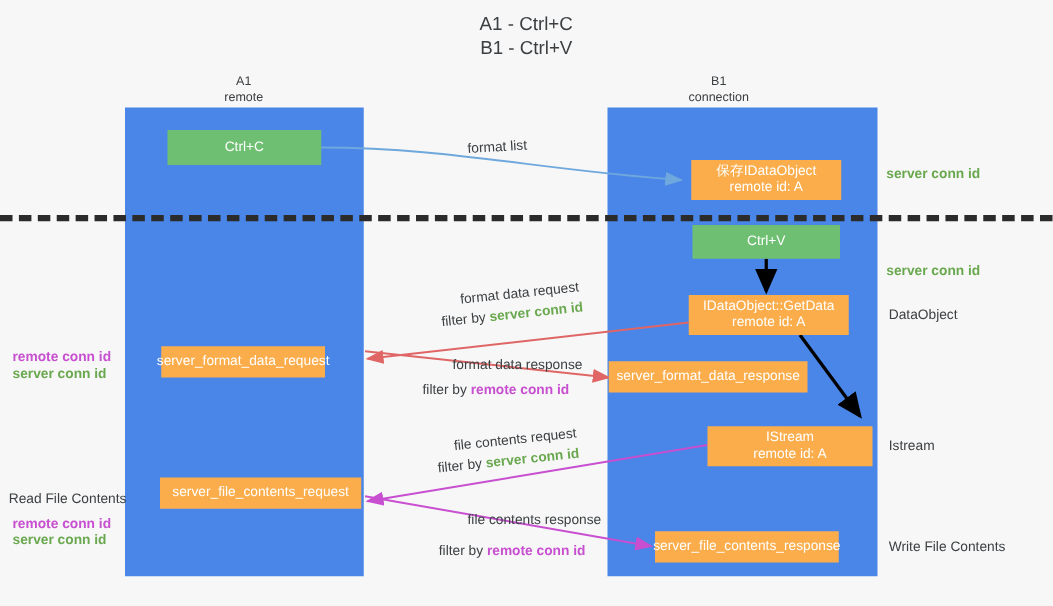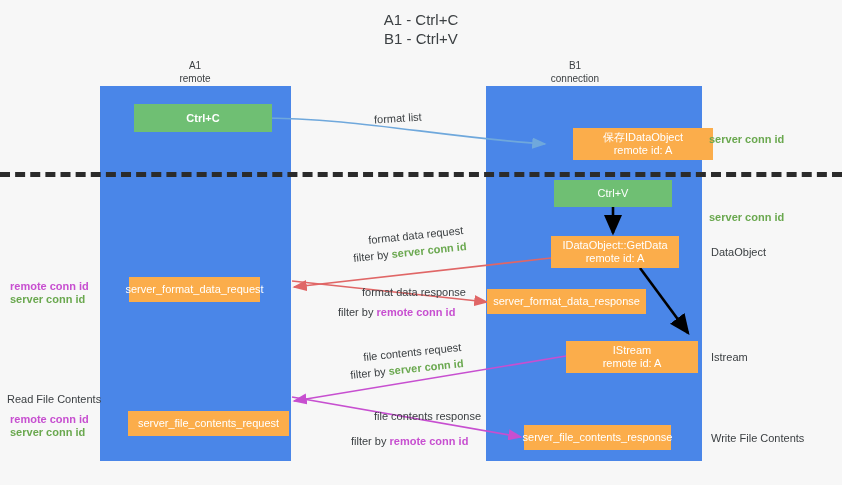--- a/index.html
+++ b/index.html
@@ -92,25 +92,25 @@
 
     <path d="M292,281 L487,302" stroke="#e06666" stroke-width="1.6" fill="none" marker-end="url(#ar-red)"></path>
 
     <path d="M566,356 L294,401" stroke="#c74fd0" stroke-width="1.6" fill="none" marker-end="url(#ar-mag)"></path>
 
     <path d="M292,397 L521,437" stroke="#c74fd0" stroke-width="1.6" fill="none" marker-end="url(#ar-mag)"></path>
   </svg>
 
   <div class="dashline"></div>
 
-  <div class="box green" style="left:134px;top:104px;width:138px;height:28px;font-weight:bold;">
+  <div class="box green" style="left:134px;top:104px;width:123px;height:28px;">
     <span>Ctrl+C</span>
   </div>
 
-  <div class="box orange" style="left:573px;top:128px;width:140px;height:32px;">
+  <div class="box orange" style="left:553px;top:128px;width:120px;height:32px;">
     <span>保存IDataObject</span>
     <span class="l2">remote id: A</span>
   </div>
 
   <div class="box green" style="left:554px;top:180px;width:118px;height:27px;">
     <span>Ctrl+V</span>
   </div>
 
   <div class="box orange" style="left:551px;top:236px;width:128px;height:32px;">
     <span>IDataObject::GetData</span>
@@ -123,21 +123,21 @@
   </div>
 
   <div class="box orange" style="left:129px;top:277px;width:131px;height:25px;">
     <span>server_format_data_request</span>
   </div>
 
   <div class="box orange" style="left:487px;top:289px;width:159px;height:25px;">
     <span>server_format_data_response</span>
   </div>
 
-  <div class="box orange" style="left:128px;top:411px;width:161px;height:25px;">
+  <div class="box orange" style="left:128px;top:382px;width:161px;height:25px;">
     <span>server_file_contents_request</span>
   </div>
 
   <div class="box orange" style="left:524px;top:425px;width:147px;height:25px;">
     <span>server_file_contents_response</span>
   </div>
 
   <div class="lbl" style="left:374px;top:111px;transform:rotate(-3.5deg);">
     <span>format list</span>
   </div>

